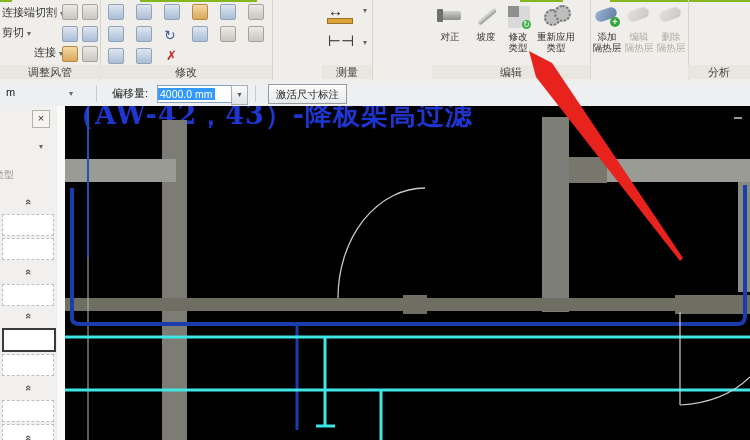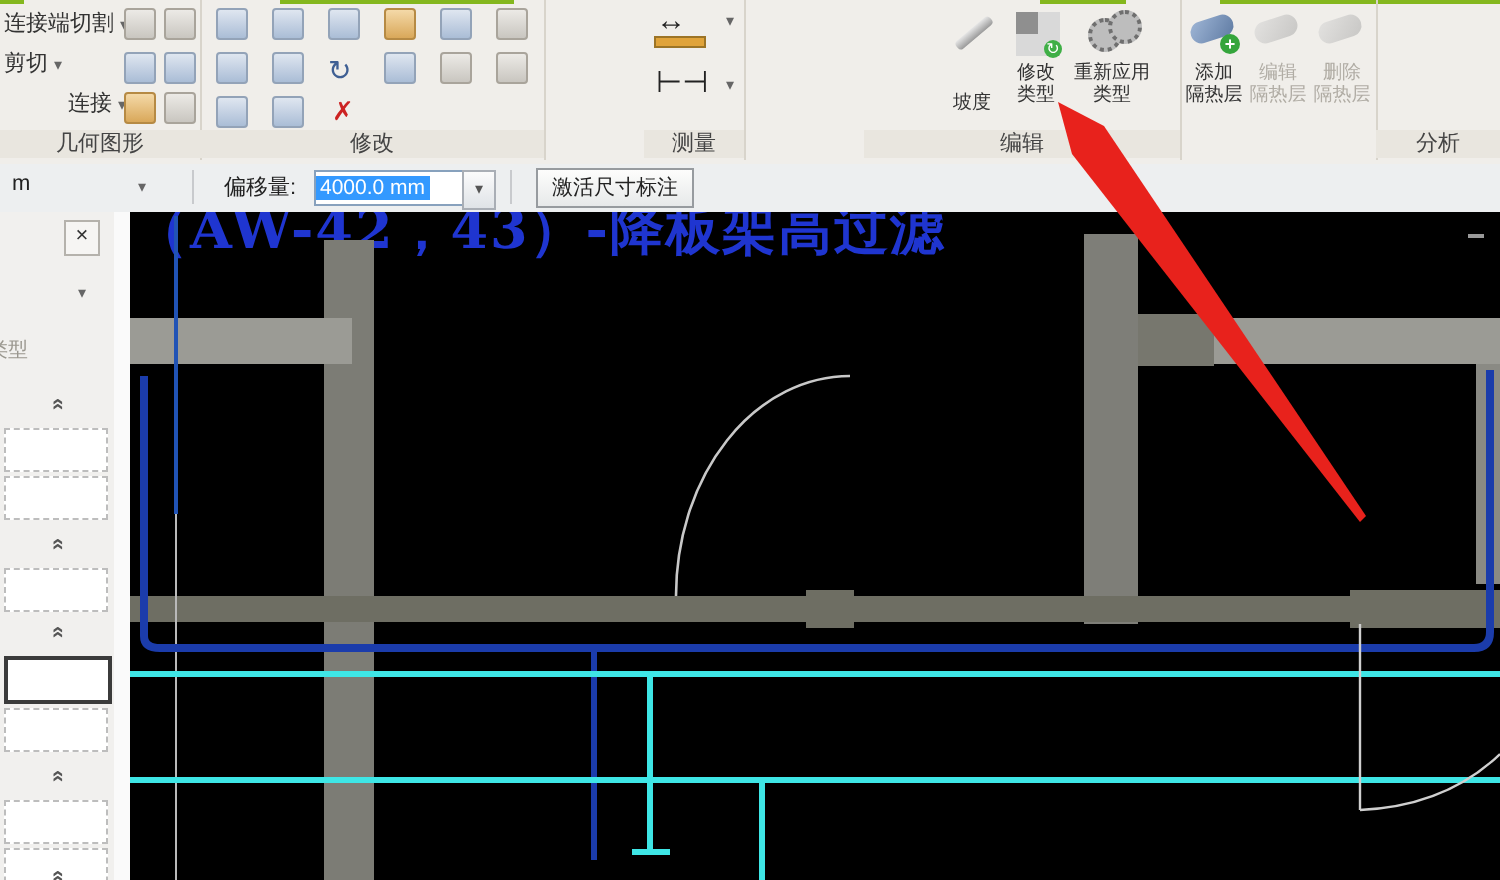--- a/index.html
+++ b/index.html
@@ -74,21 +74,21 @@
     <div class="panel" style="left:0;width:100px;">
       <div class="rowbtn" style="top:4px;"><span>连接端切割</span><span class="caret">▾</span></div>
       <div class="rowbtn" style="top:24px;"><span>剪切</span><span class="caret">▾</span></div>
       <div class="rowbtn" style="top:44px;margin-left:32px;"><span>连接</span><span class="caret">▾</span></div>
       <div class="ic plain" style="left:62px;top:4px;"></div>
       <div class="ic plain" style="left:82px;top:4px;"></div>
       <div class="ic" style="left:62px;top:26px;"></div>
       <div class="ic" style="left:82px;top:26px;"></div>
       <div class="ic warm" style="left:62px;top:46px;"></div>
       <div class="ic plain" style="left:82px;top:46px;"></div>
-      <div class="plabel">几何图形</div>
+      <div class="plabel">调整风管</div>
     </div>
 
     <div class="panel" style="left:100px;width:172px;">
       <div class="ic" style="left:8px;top:4px;"></div>
       <div class="ic" style="left:36px;top:4px;"></div>
       <div class="ic" style="left:64px;top:4px;"></div>
       <div class="ic warm" style="left:92px;top:4px;"></div>
       <div class="ic" style="left:120px;top:4px;"></div>
       <div class="ic plain" style="left:148px;top:4px;"></div>
       <div class="ic" style="left:8px;top:26px;"></div>
@@ -108,21 +108,27 @@
       <div class="gicon" style="left:6px;top:2px;font-size:15px;color:#222;">↔</div>
       <div style="position:absolute;left:5px;top:18px;width:24px;height:4px;background:#e0a33a;border:1px solid #9c7426;"></div>
       <div class="caret" style="position:absolute;left:38px;top:6px;">▾</div>
       <div class="gicon" style="left:6px;top:32px;font-size:15px;color:#222;">⊢⊣</div>
       <div class="caret" style="position:absolute;left:38px;top:38px;">▾</div>
       <div class="plabel">测量</div>
     </div>
 
 
     <div class="panel" style="left:432px;width:158px;">
-      <div class="bigbtn" style="left:40px;width:28px;gap:15px;">
+      <div class="bigbtn" style="left:4px;width:28px;">
+        <div class="bicon">
+            <div class="pipeicon"></div>
+          </div>
+        <span>对正</span>
+      </div>
+      <div class="bigbtn" style="left:40px;width:28px;">
         <div class="bicon">
             <div class="slopeicon"></div>
           </div>
         <span>坡度</span>
       </div>
       <div class="bigbtn" style="left:70px;width:32px;">
         <div class="bicon">
             <div class="gridicon"></div>
             <div class="greendot">↻</div>
           </div>

